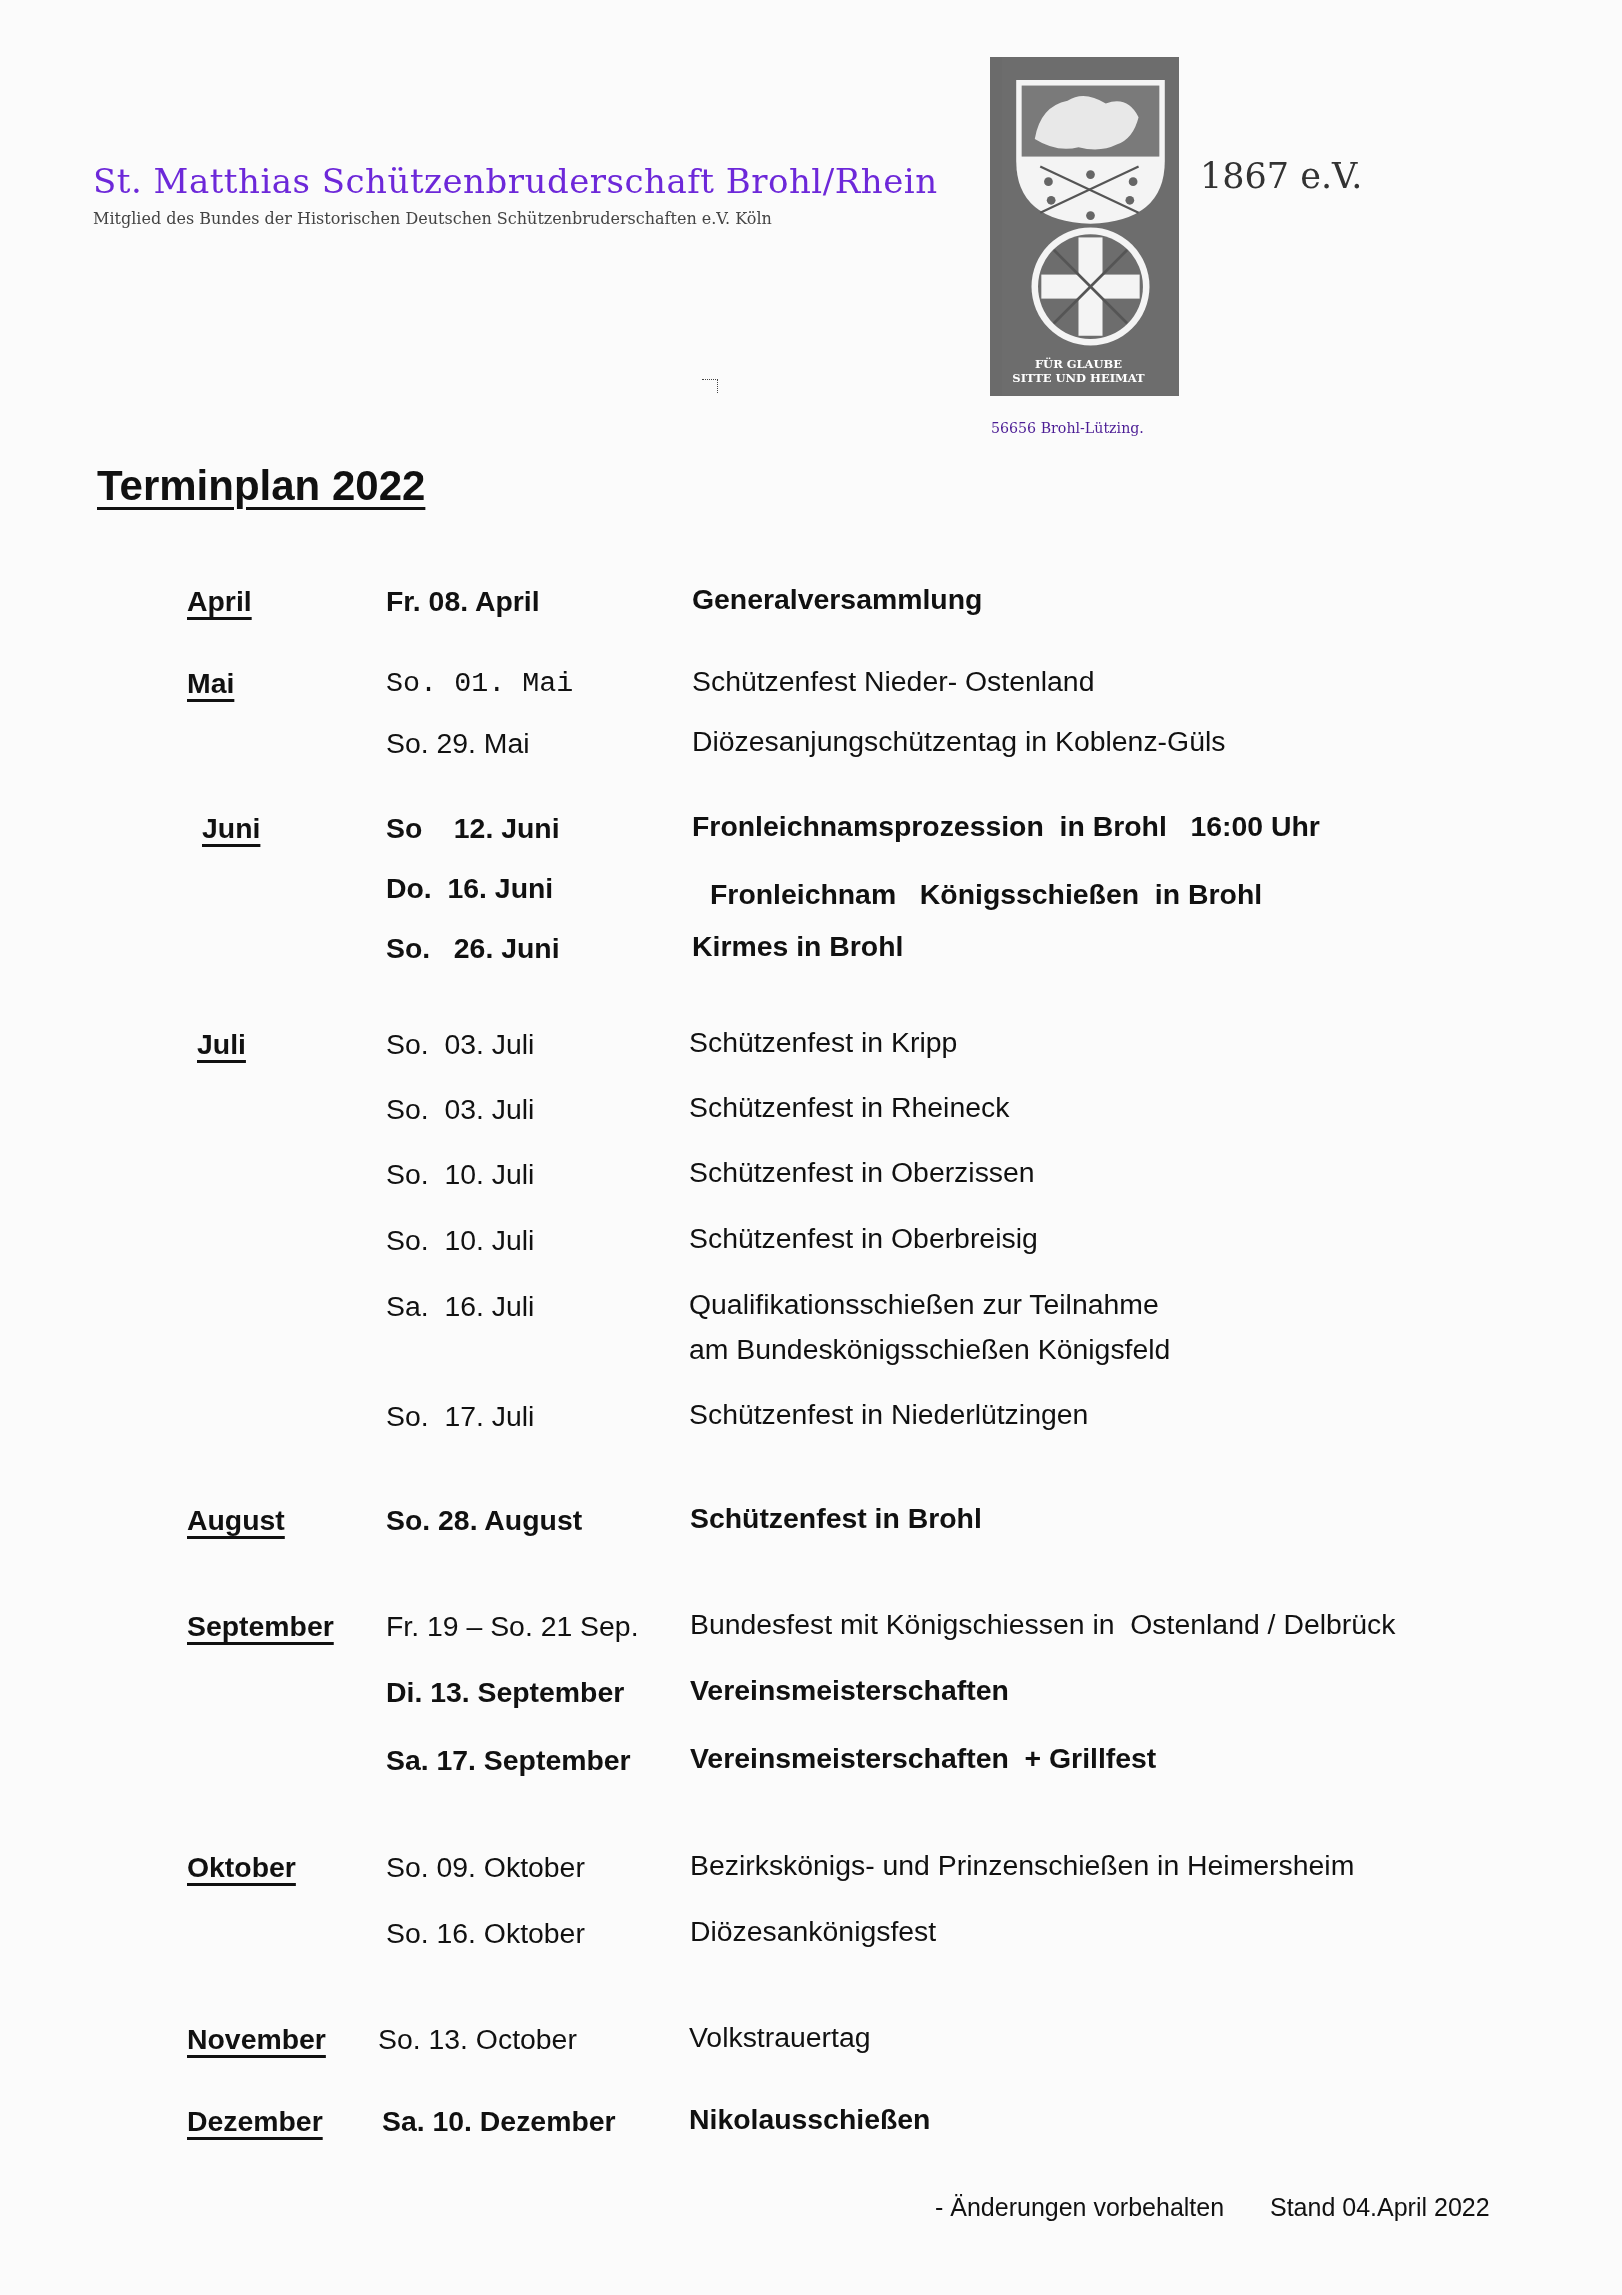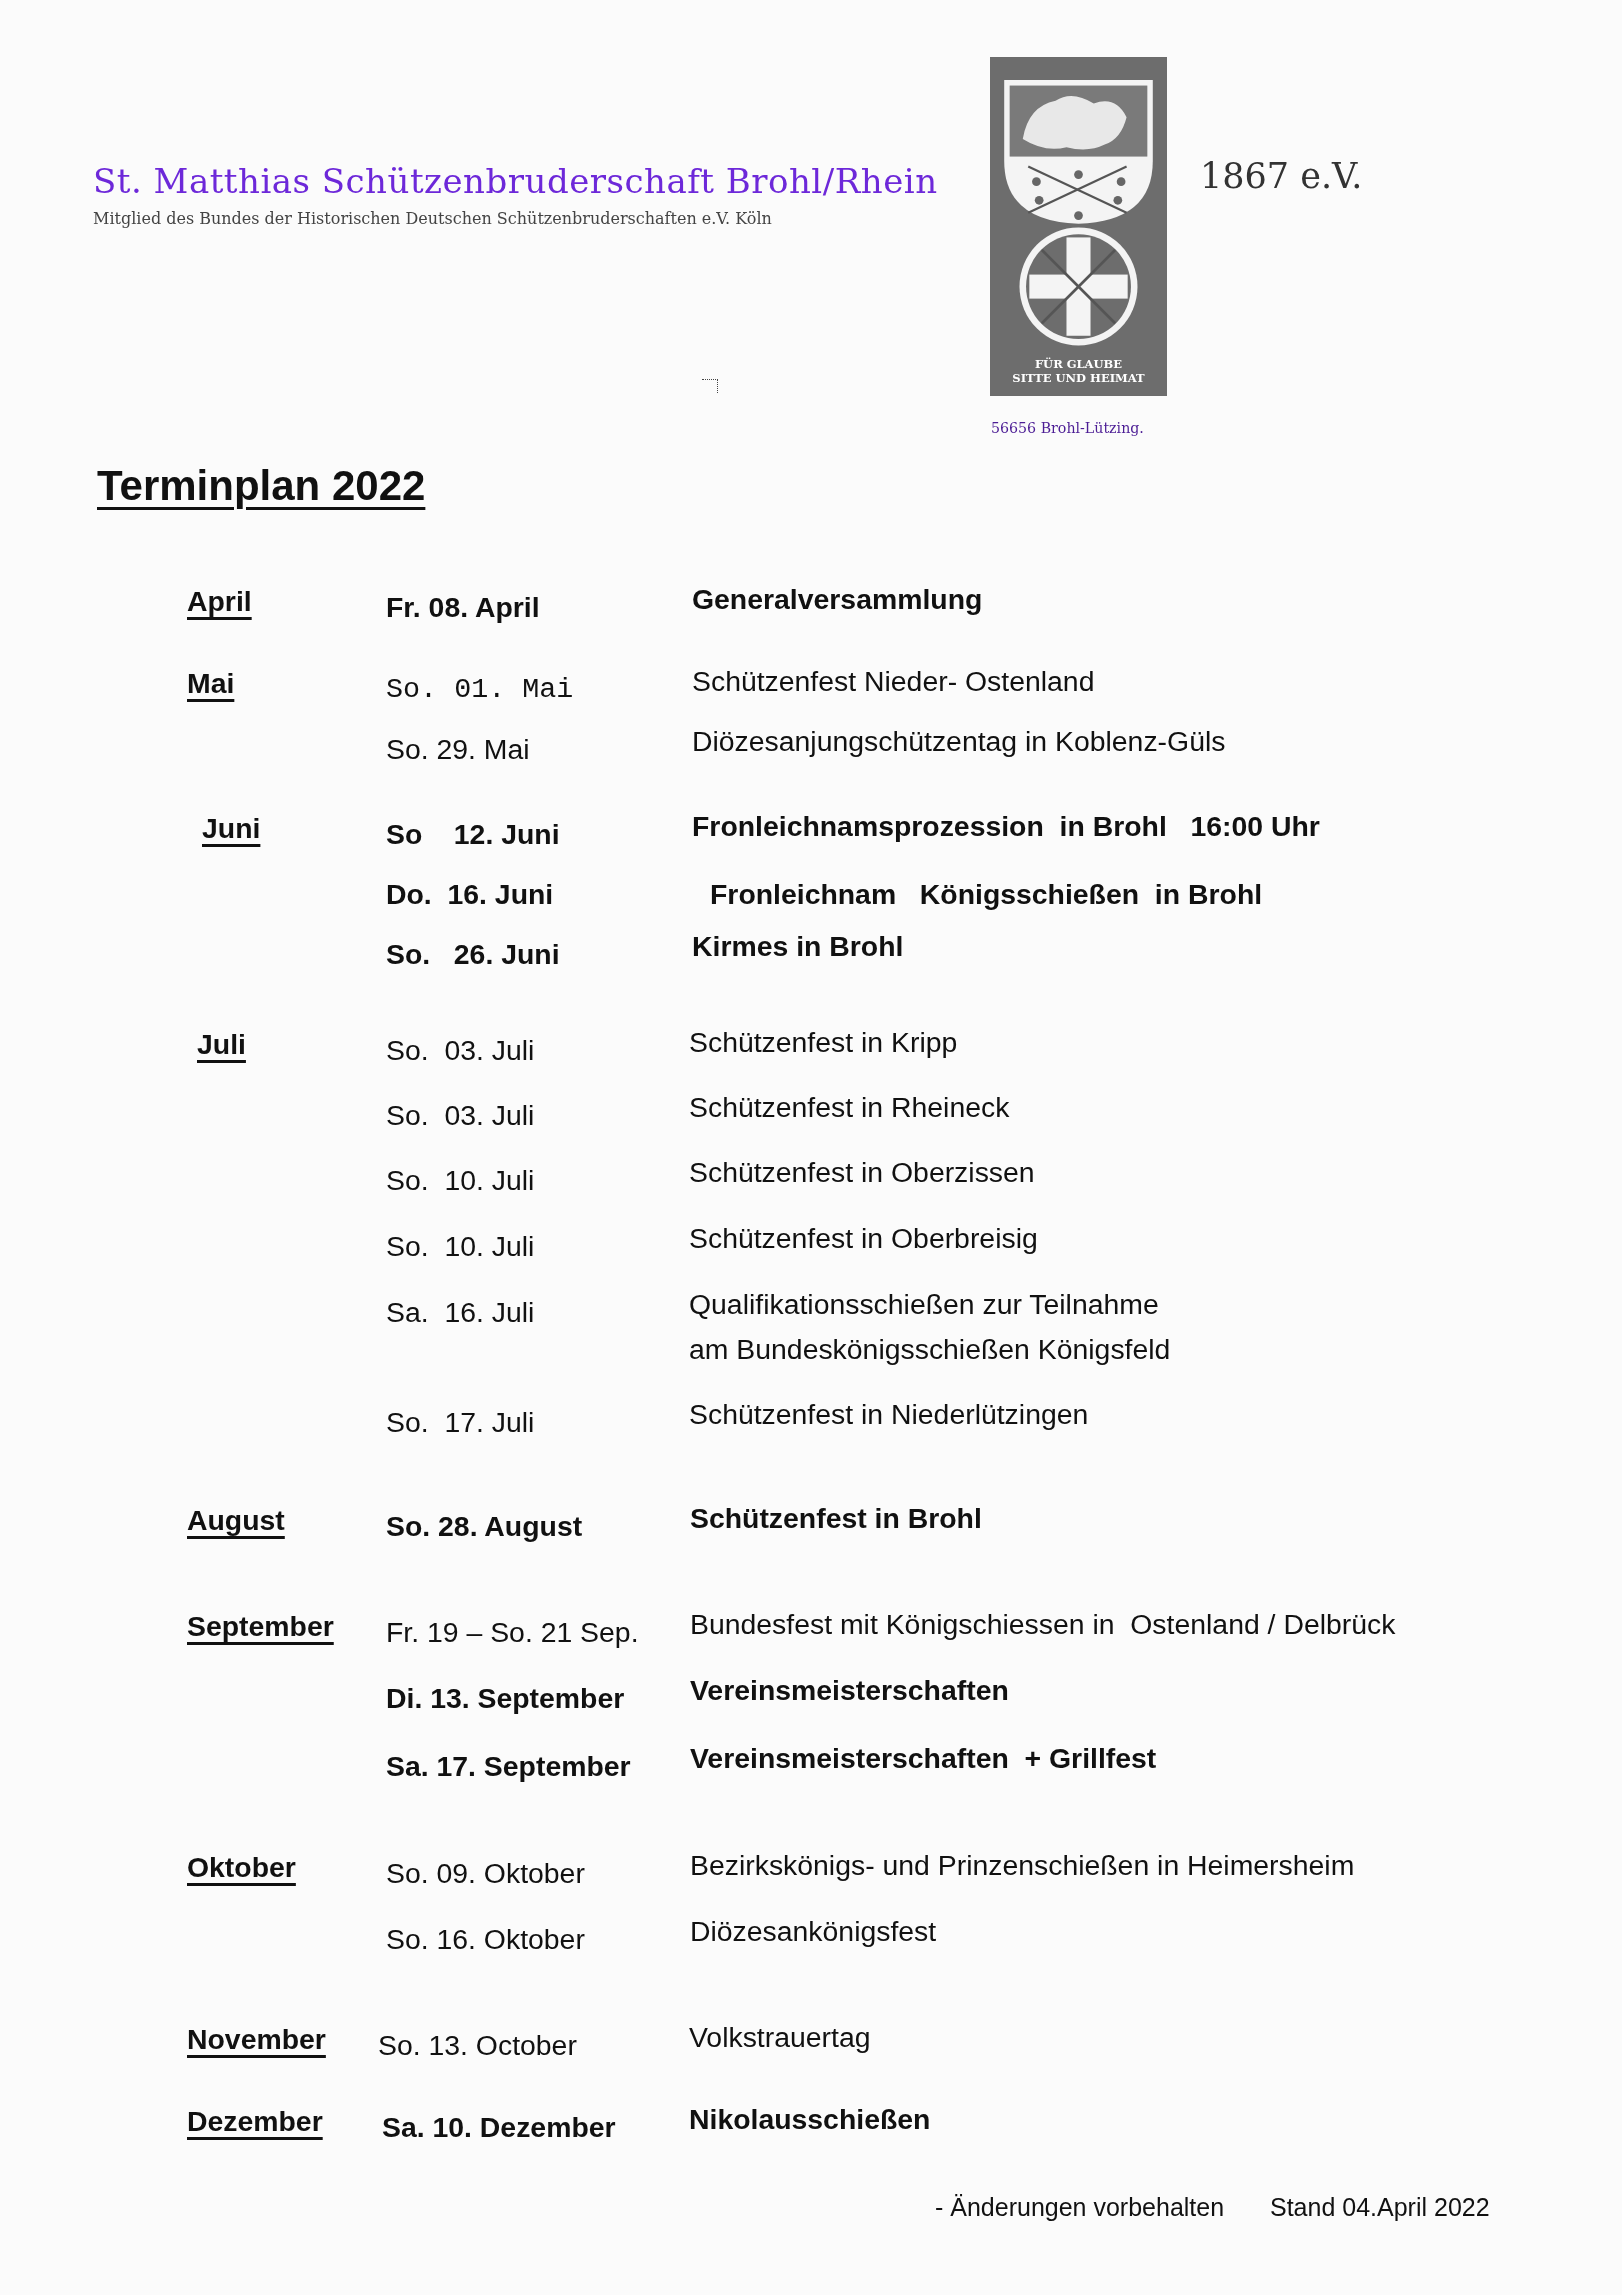--- a/index.html
+++ b/index.html
@@ -29,20 +29,21 @@
   }
   .address {
     position: absolute; left: 991px; top: 420px;
     font-family: "DejaVu Serif", "Liberation Serif", serif;
     font-size: 14.2px; color: #4c1d95; white-space: nowrap;
   }
   .crest {
     position: absolute; left: 990px; top: 57px;
     width: 177px; height: 339px;
     background: #6b6b6b;
+    padding-left: 12px;
   }
   .corner-mark {
     position: absolute; left: 702px; top: 379px;
     width: 15.3px; height: 13px;
     border-top: 1.6px dotted #444; border-right: 1.6px dotted #444;
   }
   .title {
     position: absolute; left: 97px; top: 462px;
     font-size: 42px; font-weight: bold;
     text-decoration: underline; text-decoration-thickness: 3.3px;
@@ -52,21 +53,21 @@
   .row { position: absolute; left: 0; width: 100%; }
   .month {
     position: absolute; left: 187px;
     font-size: 28.4px; font-weight: bold;
     text-decoration: underline; text-decoration-thickness: 2.7px;
     text-underline-offset: 5.5px;
     white-space: pre;
   }
   .date {
     position: absolute; left: 386px;
-    font-size: 28.4px; white-space: pre; margin-top: 6px;
+    font-size: 28.4px; white-space: pre;
   }
   .event {
     position: absolute; left: 692px;
     font-size: 28.4px; white-space: pre; line-height: 45px;
   }
   .bold { font-weight: bold; }
   .footer {
     position: absolute; top: 2193px;
     font-size: 25px; white-space: pre;
   }

